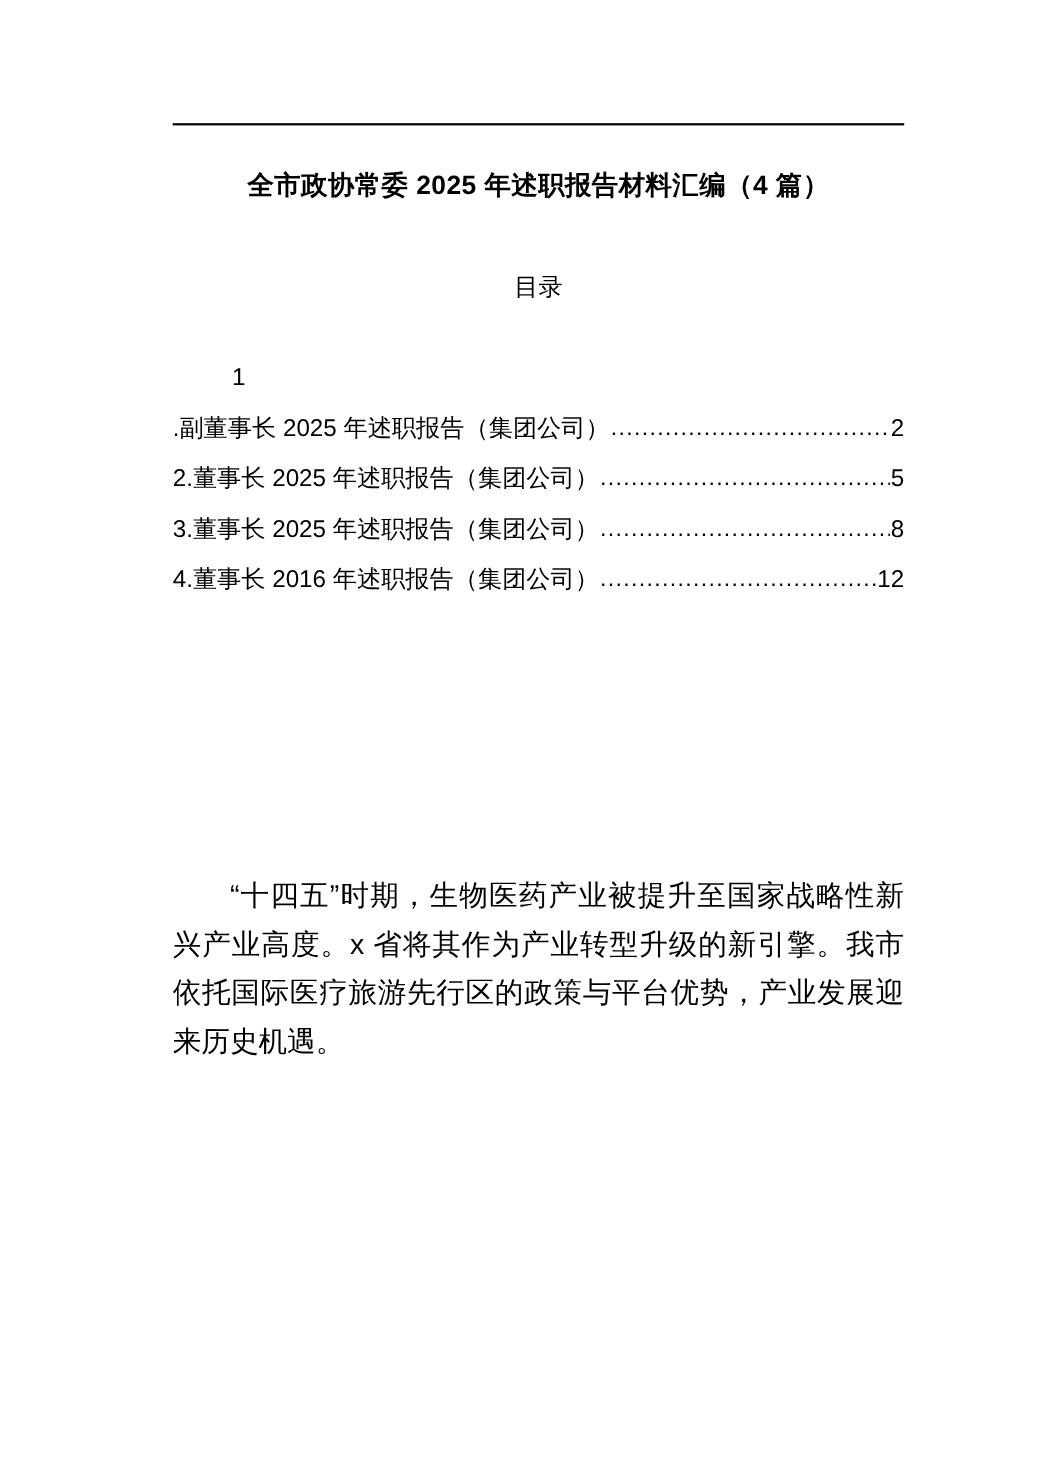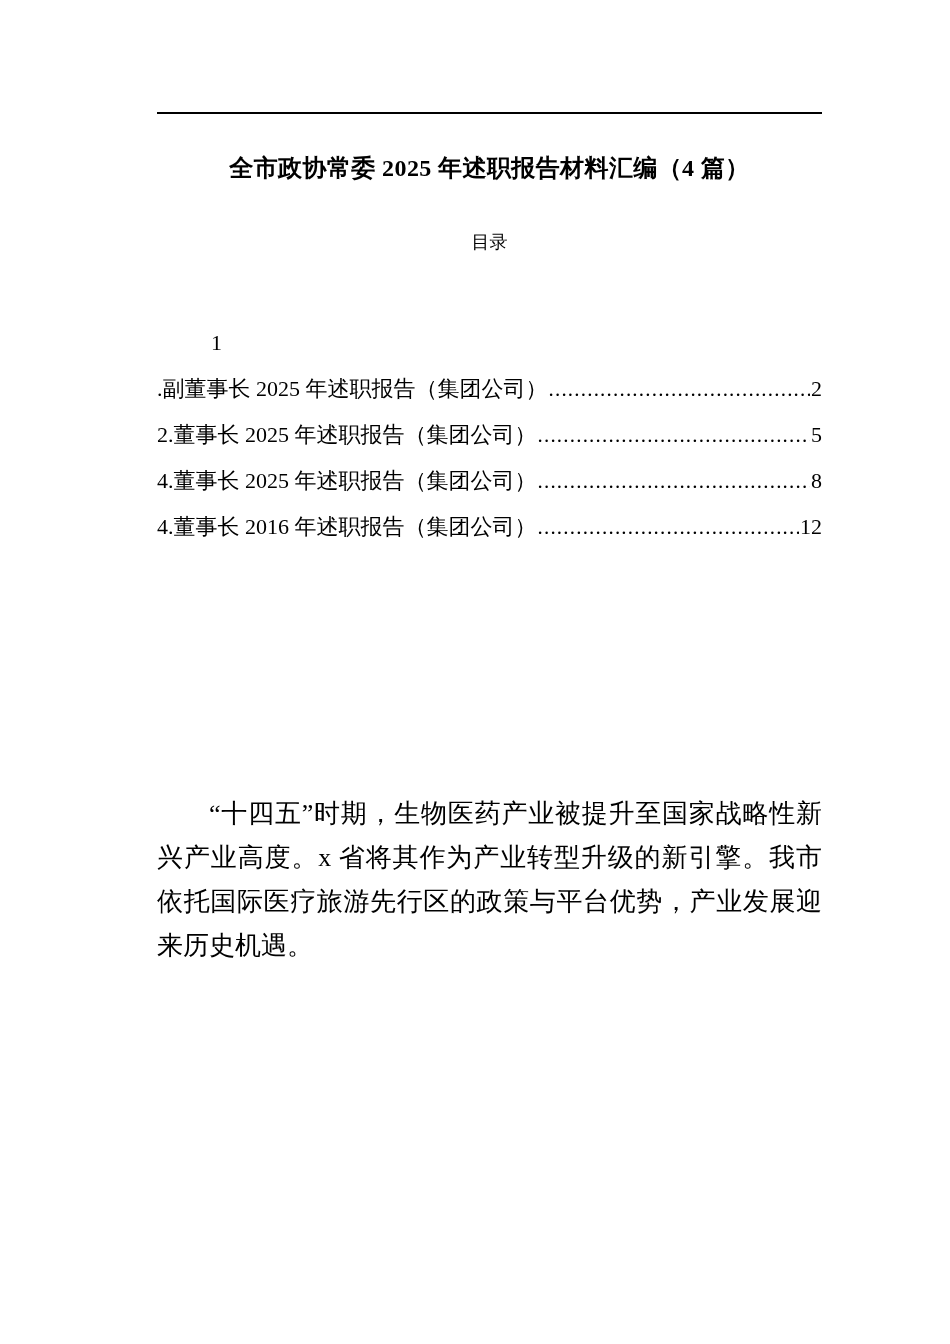--- a/index.html
+++ b/index.html
@@ -8,21 +8,21 @@
     background: #ffffff;
   }
 
   .page {
     position: relative;
     width: 918px;
     height: 1344px;
     background: #ffffff;
     margin: 0 auto;
     overflow: hidden;
-    font-family: Liberation Serif, serif;
+    font-family: Liberation Sans, sans-serif;
     color: #000000;
   }
 
   
   .top-rule {
     position: absolute;
     left: 141px;
     top: 112px;
     width: 665px;
     height: 0;
@@ -39,24 +39,24 @@
     font-size: 24px;
     font-weight: bold;
     letter-spacing: 0.4px;
     white-space: nowrap;
   }
 
   
   .toc-heading {
     position: absolute;
     left: 141px;
-    top: 230px;
+    top: 246px;
     width: 665px;
     text-align: center;
-    font-size: 18px;
+    font-size: 22px;
     font-weight: normal;
   }
 
   
   .toc {
     position: absolute;
     left: 141px;
     top: 320px;
     width: 665px;
     font-size: 22px;
@@ -145,21 +145,21 @@
       <span class="toc-page">2</span>
     </div>
 
     <div class="toc-row">
       <span class="toc-label">2.董事长 2025 年述职报告（集团公司）</span>
       <span class="toc-dots">..............................................................................</span>
       <span class="toc-page">5</span>
     </div>
 
     <div class="toc-row">
-      <span class="toc-label">4.董事长 2025 年述职报告（集团公司）</span>
+      <span class="toc-label">3.董事长 2025 年述职报告（集团公司）</span>
       <span class="toc-dots">..............................................................................</span>
       <span class="toc-page">8</span>
     </div>
 
     <div class="toc-row">
       <span class="toc-label">4.董事长 2016 年述职报告（集团公司）</span>
       <span class="toc-dots">..............................................................................</span>
       <span class="toc-page">12</span>
     </div>
 

